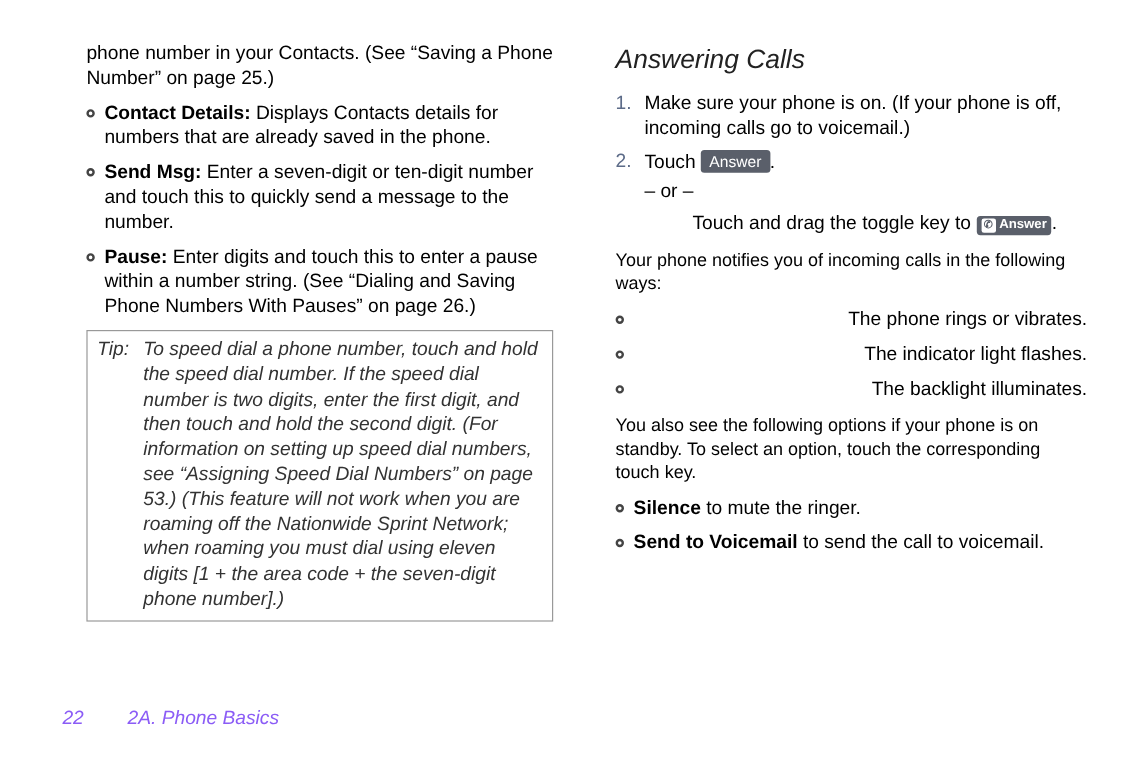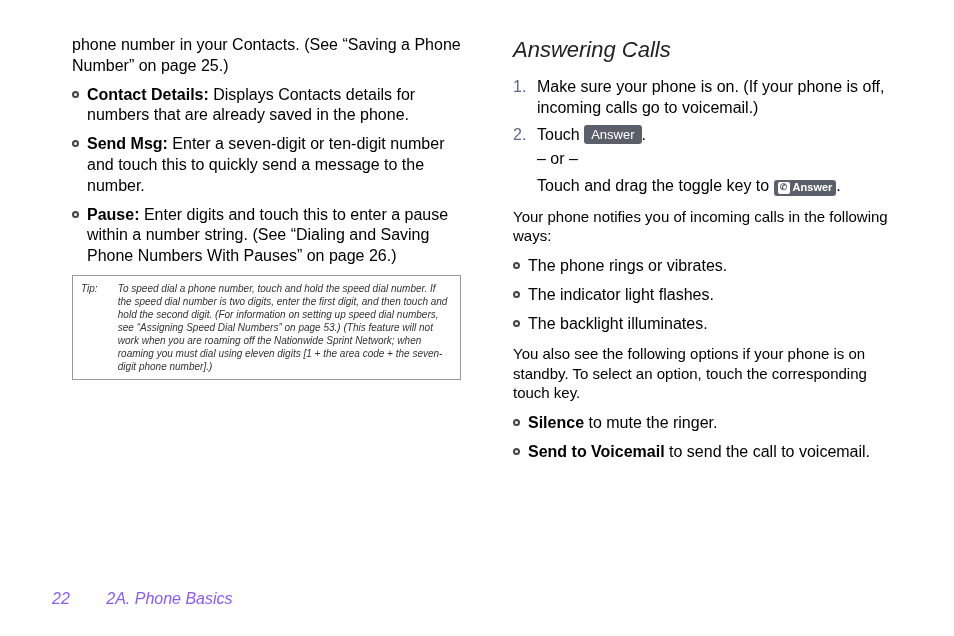--- a/index.html
+++ b/index.html
@@ -57,21 +57,21 @@
       line-height: 1.3;
     }
     .bold {
       font-weight: bold;
     }
     .tip-box {
       border: 1px solid #999;
       margin-top: 8px;
       margin-right: 4px;
       padding: 6px 8px 6px 8px;
-      font-size: 10px;
+      font-size: 16px;
       line-height: 1.3;
       font-style: italic;
       color: #333;
     }
     .tip-box .tip-label {
       display: inline-block;
       width: 34px;
       vertical-align: top;
       font-style: italic;
     }
@@ -160,20 +160,21 @@
     .footer .page-num {
       margin-right: 32px;
     }
     .para-block {
       margin-bottom: 10px;
       font-size: 15px;
       line-height: 1.3;
     }
     .right-bullets {
       margin-bottom: 10px;
+      text-align: right;
     }
   </style>
 </head>
 <body>
 
 <div class="page-content">
 
   <div class="column col-left">
     <p>phone number in your Contacts. (See “Saving a Phone Number” on page 25.)</p>
 
@@ -209,21 +210,21 @@
 
     <ol>
       <li>
         <span class="num">1.</span>
         <span>Make sure your phone is on. (If your phone is off, incoming calls go to voicemail.)</span>
       </li>
       <li>
         <span class="num">2.</span>
         <span>Touch </span><span class="answer-button">Answer</span><span>.</span>
         <div class="sub-indent" style="padding-left:0;">– or –</div>
-        <div class="sub-indent" style="padding-left:0; margin-top:6px;">
+        <div class="sub-indent" style="padding-left:0; margin-top:6px;margin-left:40px;">
           <span>Touch and drag the toggle key to </span><span class="answer-icon">
               <span class="phone-glyph">✆</span>
               <span>Answer</span>
             </span><span>.</span>
         </div>
       </li>
     </ol>
 
     <div class="para-block">Your phone notifies you of incoming calls in the following ways:</div>
 

